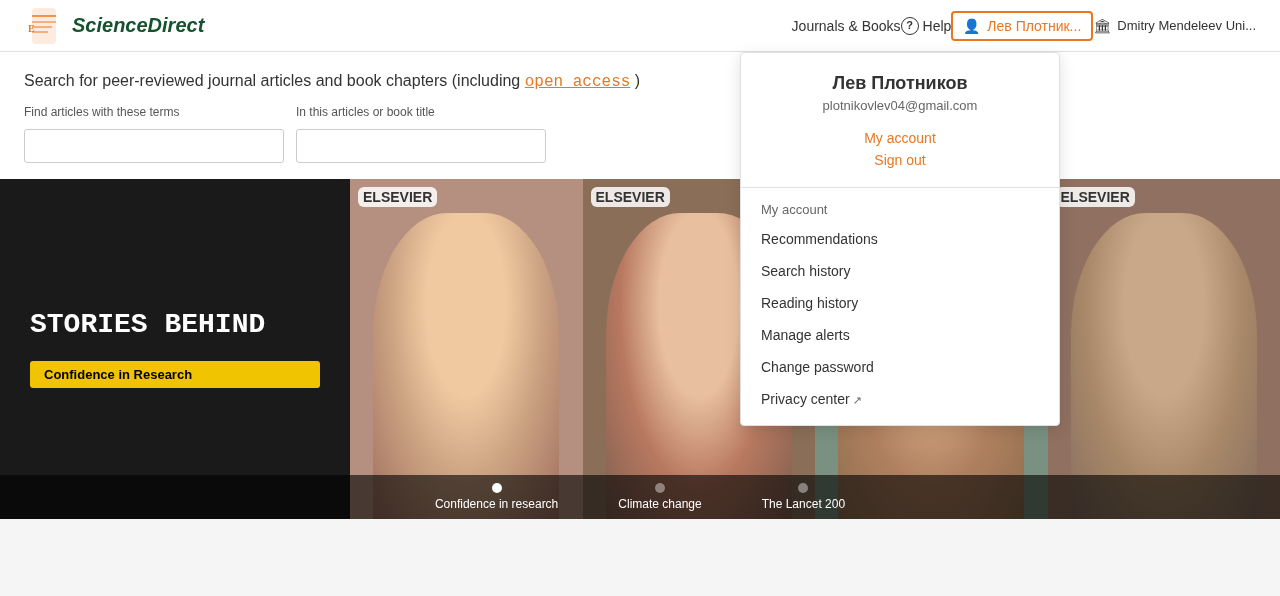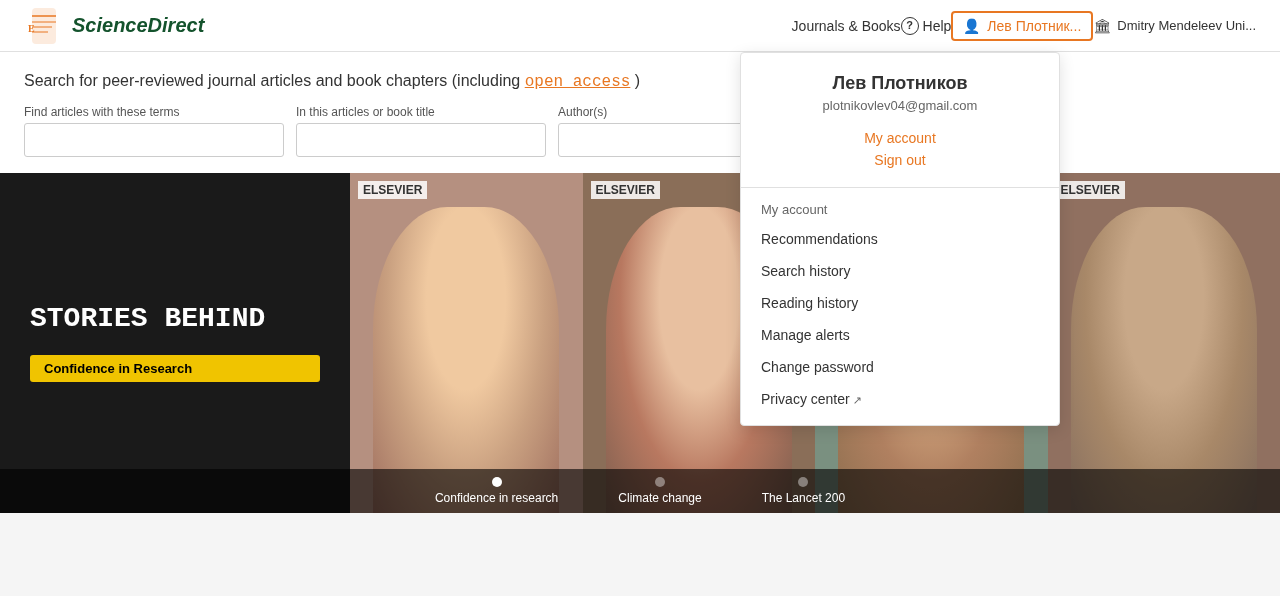--- a/index.html
+++ b/index.html
@@ -90,21 +90,21 @@
       font-family: Liberation Mono, monospace;
     }
     .search-fields {
       display: flex;
       gap: 12px;
       align-items: flex-start;
     }
     .field-group {
       display: flex;
       flex-direction: column;
-      gap: 4px;
+      gap: 10px;
     }
     .field-label {
       font-size: 12px;
       color: #555;
     }
     .field-input {
       border: 1px solid #ccc;
       border-radius: 3px;
       padding: 8px 10px;
       font-size: 14px;
@@ -166,23 +166,23 @@
     }
     .video-thumb:nth-child(1) { background: #c9a882; }
     .video-thumb:nth-child(2) { background: #a0785a; }
     .video-thumb:nth-child(3) { background: #b8956e; }
     .video-thumb:nth-child(4) { background: #9a7b5a; }
     .elsevier-watermark {
       position: absolute;
       top: 8px;
       left: 8px;
       background: rgba(255,255,255,0.85);
-      font-size: 12px;
+      font-size: 14px;
       padding: 2px 5px;
-      border-radius: 0;
+      border-radius: 6px;
       color: #333;
       font-weight: bold;
     }
     
     .person-silhouette {
       position: absolute;
       bottom: 0;
       left: 50%;
       transform: translateX(-50%);
       width: 80%;
@@ -366,24 +366,20 @@
   </div>
   <div class="search-fields">
     <div class="field-group terms">
       <label class="field-label">Find articles with these terms</label>
       <input class="field-input" type="text" style="">
     </div>
     <div class="field-group journal">
       <label class="field-label">In this articles or book title</label>
       <input class="field-input" type="text" style="">
     </div>
-    <div class="field-group author">
-      <label class="field-label">Author(s)</label>
-      <input class="field-input" type="text" style="">
-    </div>
   </div>
 </div>
 
 <div class="hero-section" style="position:relative;">
   <div class="hero-left">
     <div class="hero-headline">
       <div>STORIES BEHIND</div>
     </div>
     <span class="hero-badge">Confidence in Research</span>
   </div>

